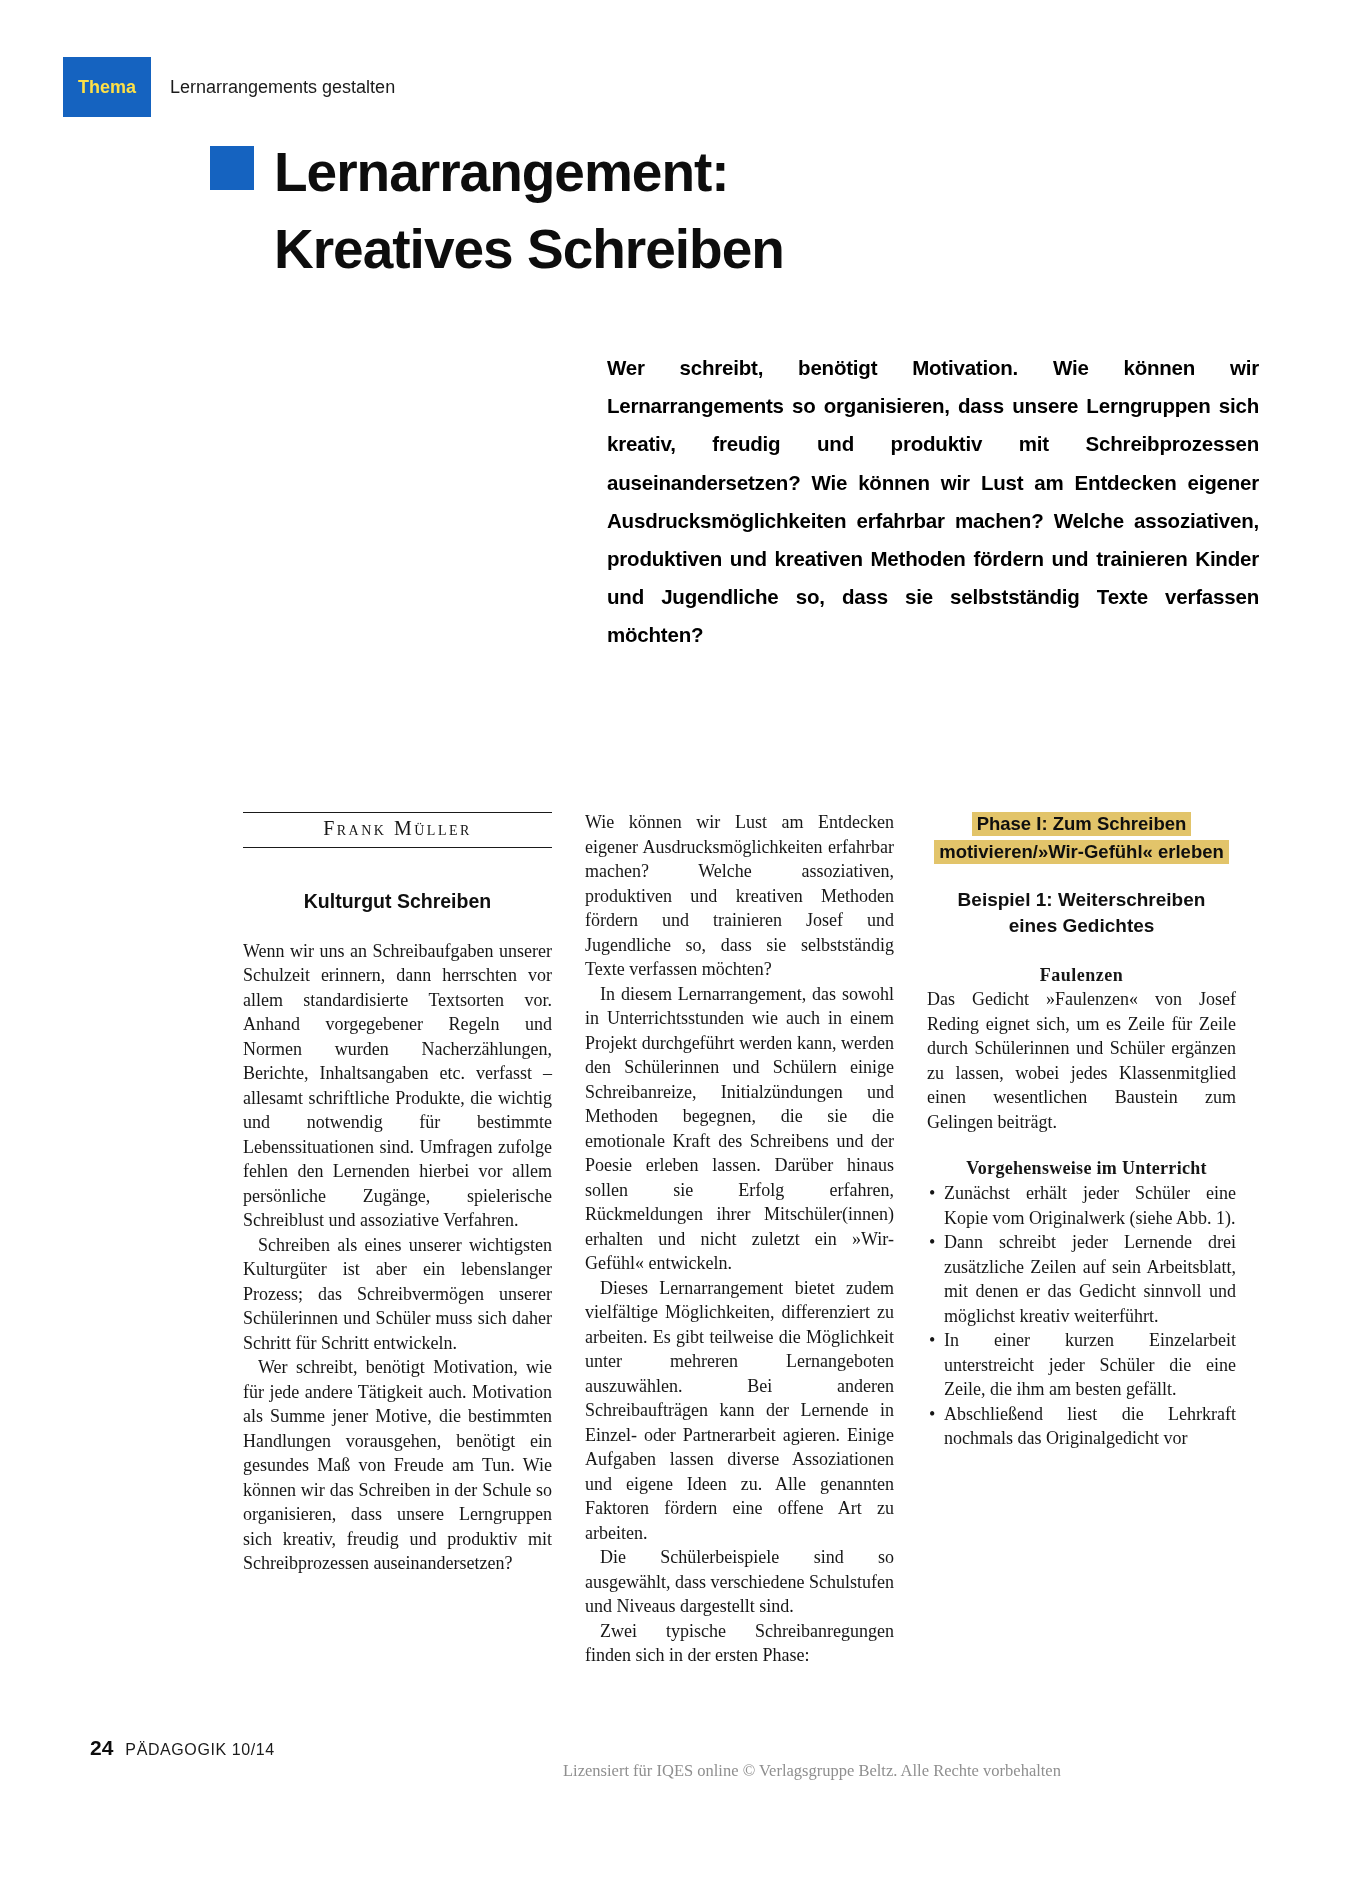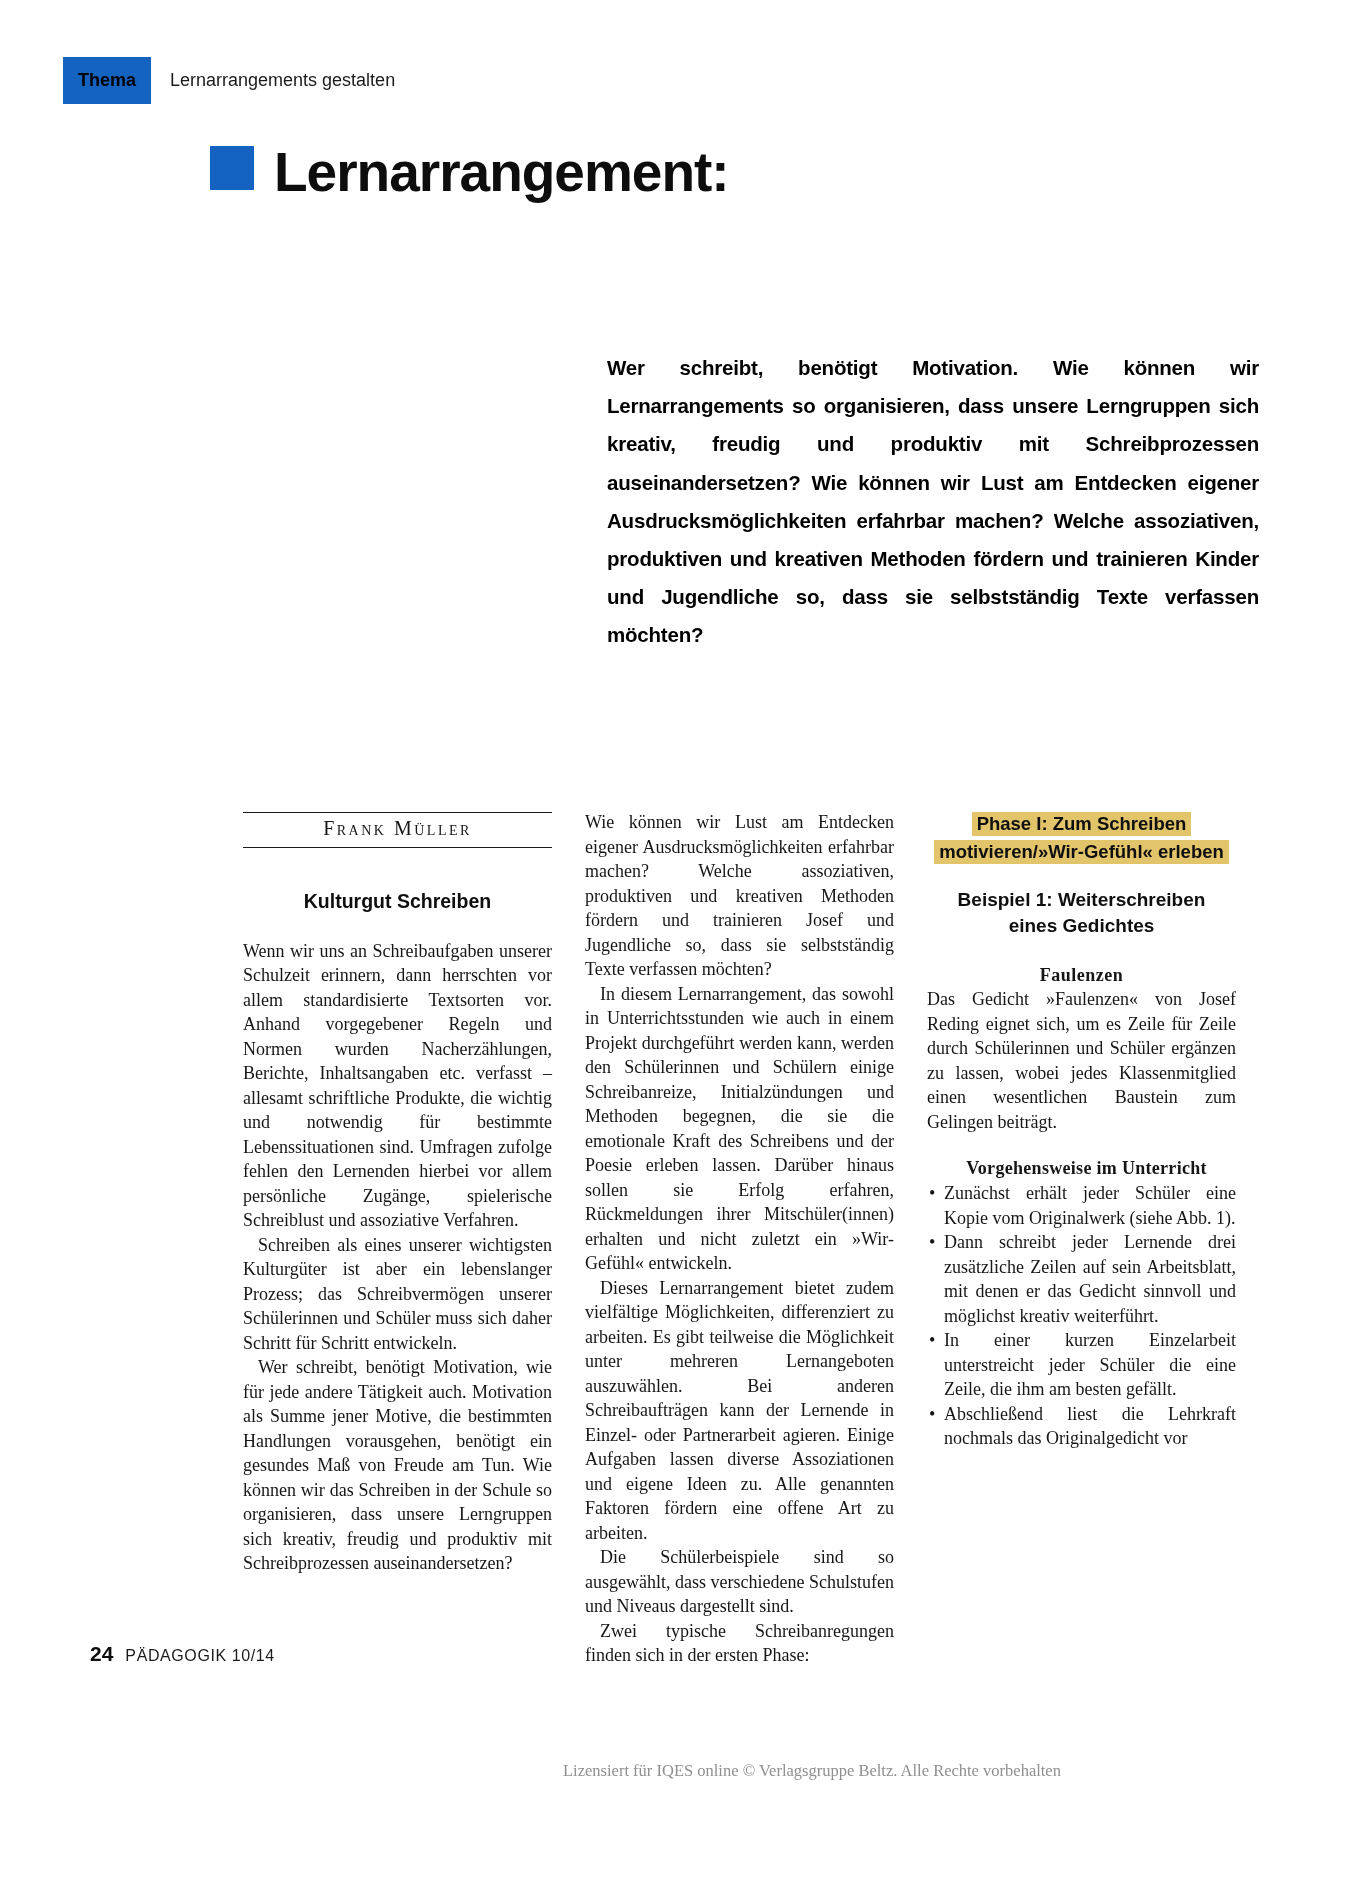--- a/index.html
+++ b/index.html
@@ -8,22 +8,22 @@
     position: relative;
     font-family: "Liberation Serif", serif;
     color: #161616;
     overflow: hidden;
   }
 
   
   .kicker { position: absolute; left: 63px; top: 57px; display: flex; align-items: stretch; }
   .kicker-tab {
     background: var(--accent-blue, #1563c0);
-    color: #000000;
-    width: 88px; height: 47px;
+    color: #fde047;
+    width: 88px; height: 60px;
     display: flex; align-items: center; justify-content: center;
     font: bold 18px "Liberation Sans", sans-serif;
   }
   .kicker-title {
     display: flex; align-items: center;
     margin-left: 19px;
     font: 18px "Liberation Sans", sans-serif;
     color: #1b1b1b;
   }
 
@@ -111,21 +111,21 @@
     padding-left: 10px;
     text-align: center;
     font: bold 18px "Liberation Serif", serif;
     letter-spacing: 0.3px;
   }
   .bullet-list { list-style: none; margin: 0; padding: 0; }
   .bullet-list li { position: relative; padding-left: 17px; hyphens: auto; }
   .bullet-list li::before { content: "\2022"; position: absolute; left: 2px; }
 
   
-  .footer-left { position: absolute; left: 90px; top: 1642px; white-space: nowrap; }
+  .footer-left { position: absolute; left: 90px; top: 1736px; white-space: nowrap; }
   .page-number { font: bold 21px "Liberation Sans", sans-serif; color: #0d0d0d; }
   .magazine-name {
     font: 16px "Liberation Sans", sans-serif;
     letter-spacing: 0.6px;
     margin-left: 8px;
     color: #1b1b1b;
   }
   .license-line {
     position: absolute; left: 382px; top: 1761px; width: 860px;
     text-align: center;
@@ -138,21 +138,21 @@
 
 <div class="page">
 
   <header class="kicker">
     <span class="kicker-tab">Thema</span>
     <span class="kicker-title">Lernarrangements gestalten</span>
   </header>
 
   <div class="title-block">
     <span class="title-square"></span>
-    <h1 class="article-title"><span>Lernarrangement:</span><br></h1>
+    <h1 class="article-title"><span>Lernarrangement:</span><br><span>Kreatives Schreiben</span></h1>
   </div>
 
   <p class="standfirst">Wer schreibt, benötigt Motivation. Wie können wir Lernarrangements so organisieren, dass unsere Lerngruppen sich kreativ, freudig und produktiv mit Schreibprozessen auseinandersetzen? Wie können wir Lust am Entdecken eigener Ausdrucksmöglichkeiten erfahrbar machen? Welche assoziativen, produktiven und kreativen Methoden fördern und trainieren Kinder und Jugendliche so, dass sie selbstständig Texte verfassen möchten?</p>
 
   <section class="col col1">
     <div class="author-box">
       <span class="author-name">Frank Müller</span>
     </div>
     <h2 class="col1-heading">Kulturgut Schreiben</h2>
     <p>Wenn wir uns an Schreibaufgaben unserer Schulzeit erinnern, dann herrschten vor allem standardisierte Textsorten vor. Anhand vorgegebener Regeln und Normen wurden Nacherzählungen, Berichte, Inhaltsangaben etc. verfasst – allesamt schriftliche Produkte, die wichtig und notwendig für bestimmte Lebenssituationen sind. Umfragen zufolge fehlen den Lernenden hierbei vor allem persönliche Zugänge, spielerische Schreiblust und assoziative Verfahren.</p>

